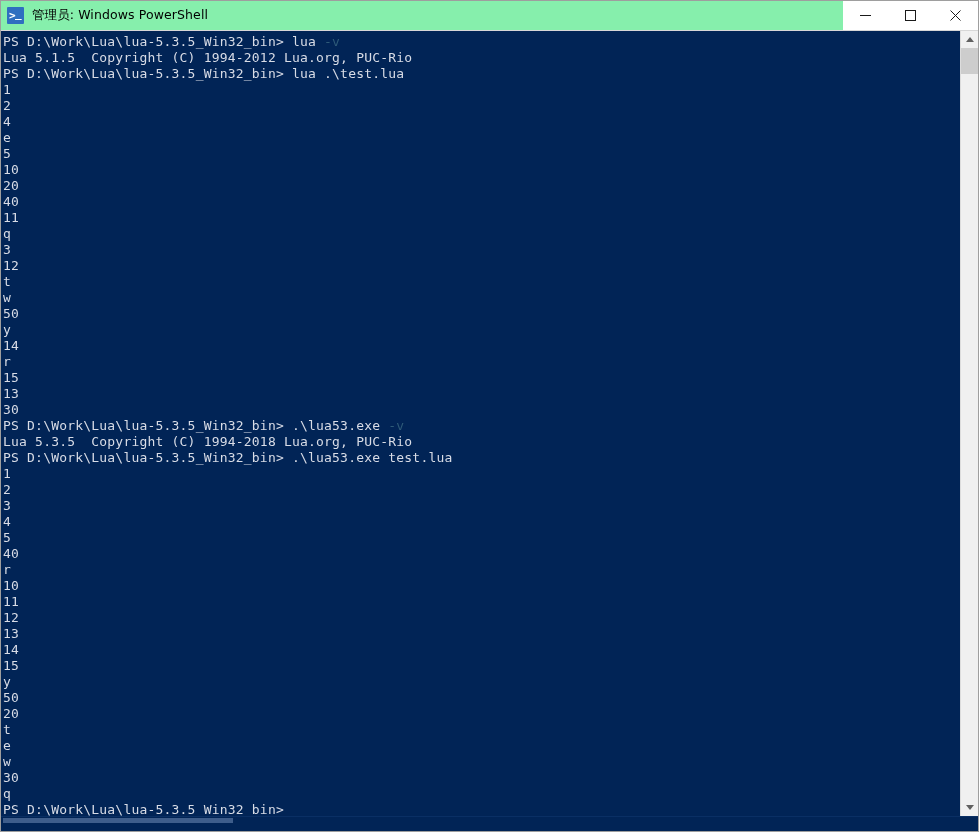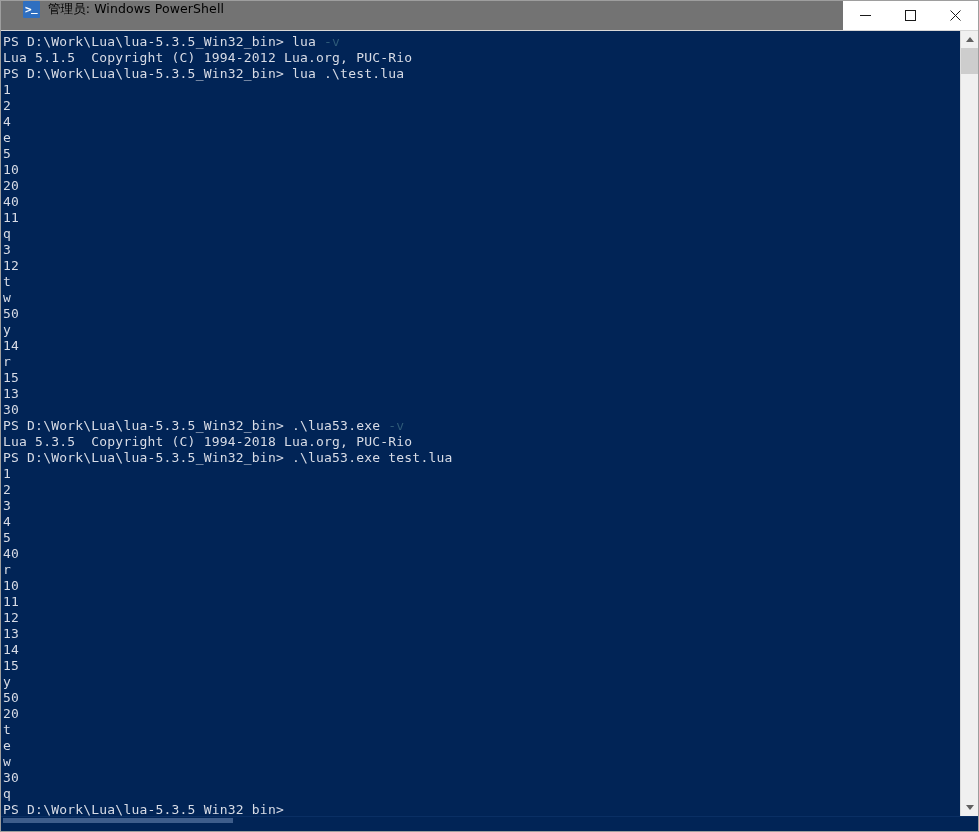--- a/index.html
+++ b/index.html
@@ -23,26 +23,25 @@
     background: #012456;
     display: flex;
     flex-direction: column;
     position: relative;
   }
 
   
   .titlebar {
     height: 29px;
     min-height: 29px;
-    background: #737373;
-    display: flex;
-    align-items: flex-start;
+    background: #86efac;
+    display: flex;
+    align-items: center;
     border-bottom: 1px solid #d7d7d7;
     user-select: none;
-    padding-left: 16px;
   }
   .title-icon {
     width: 17px;
     height: 17px;
     margin-left: 6px;
     margin-right: 8px;
     background: #2f6fc0;
     border-radius: 1px;
     position: relative;
     flex: 0 0 auto;

